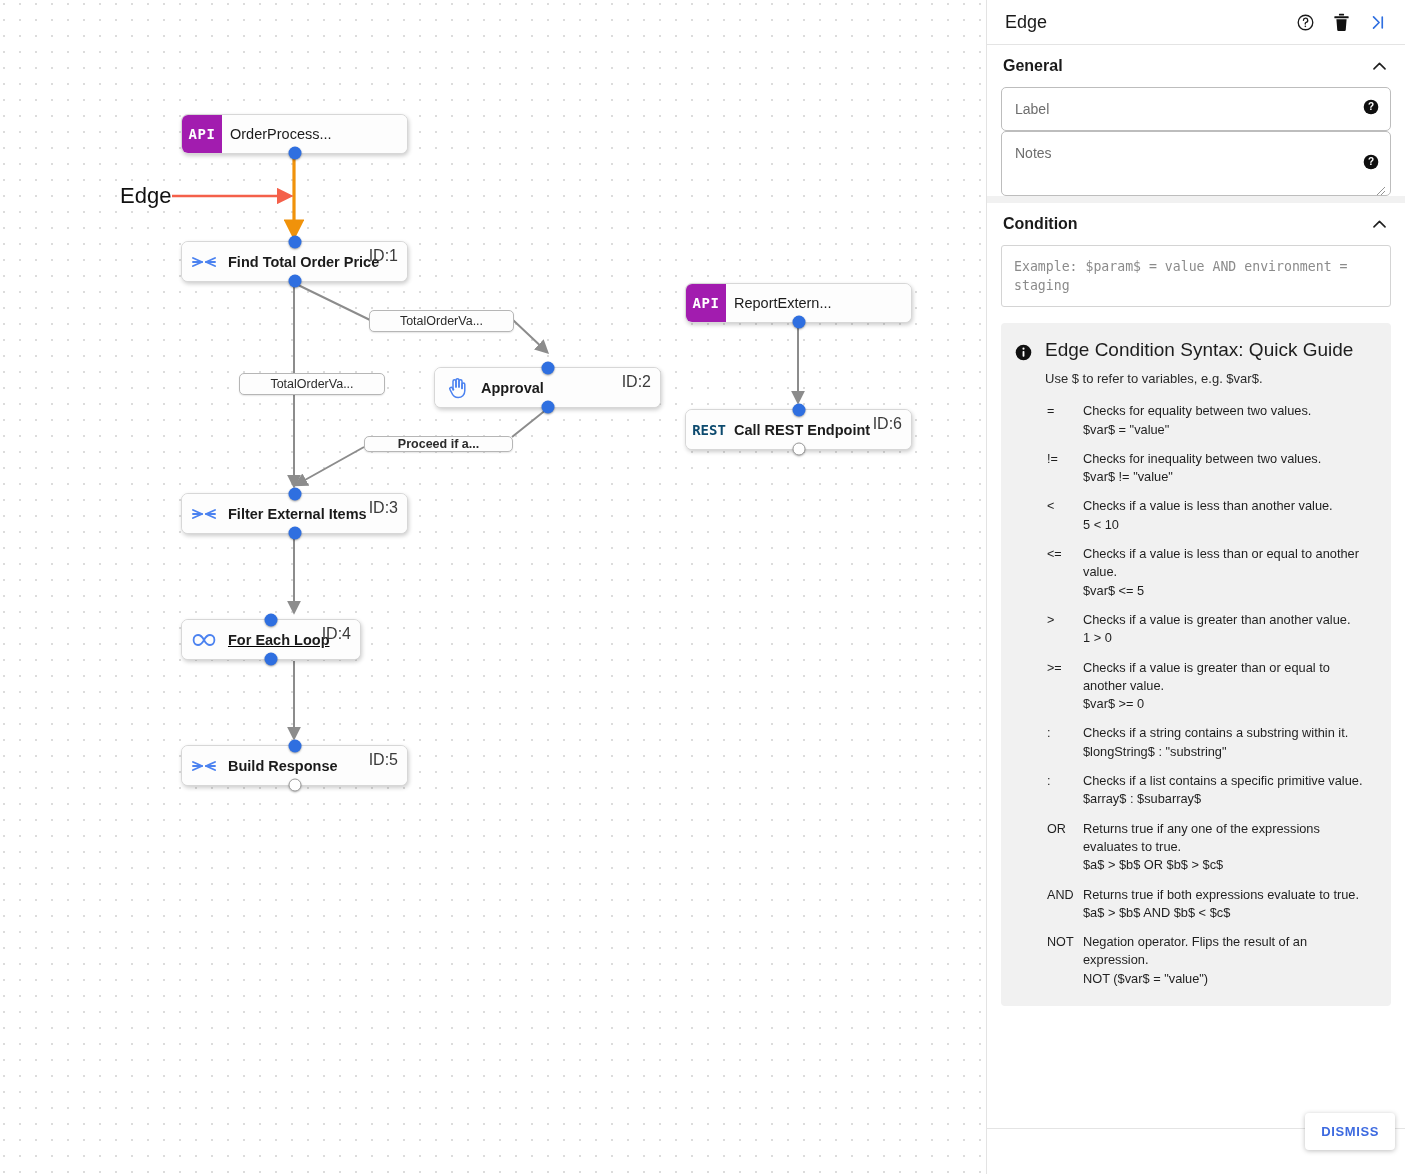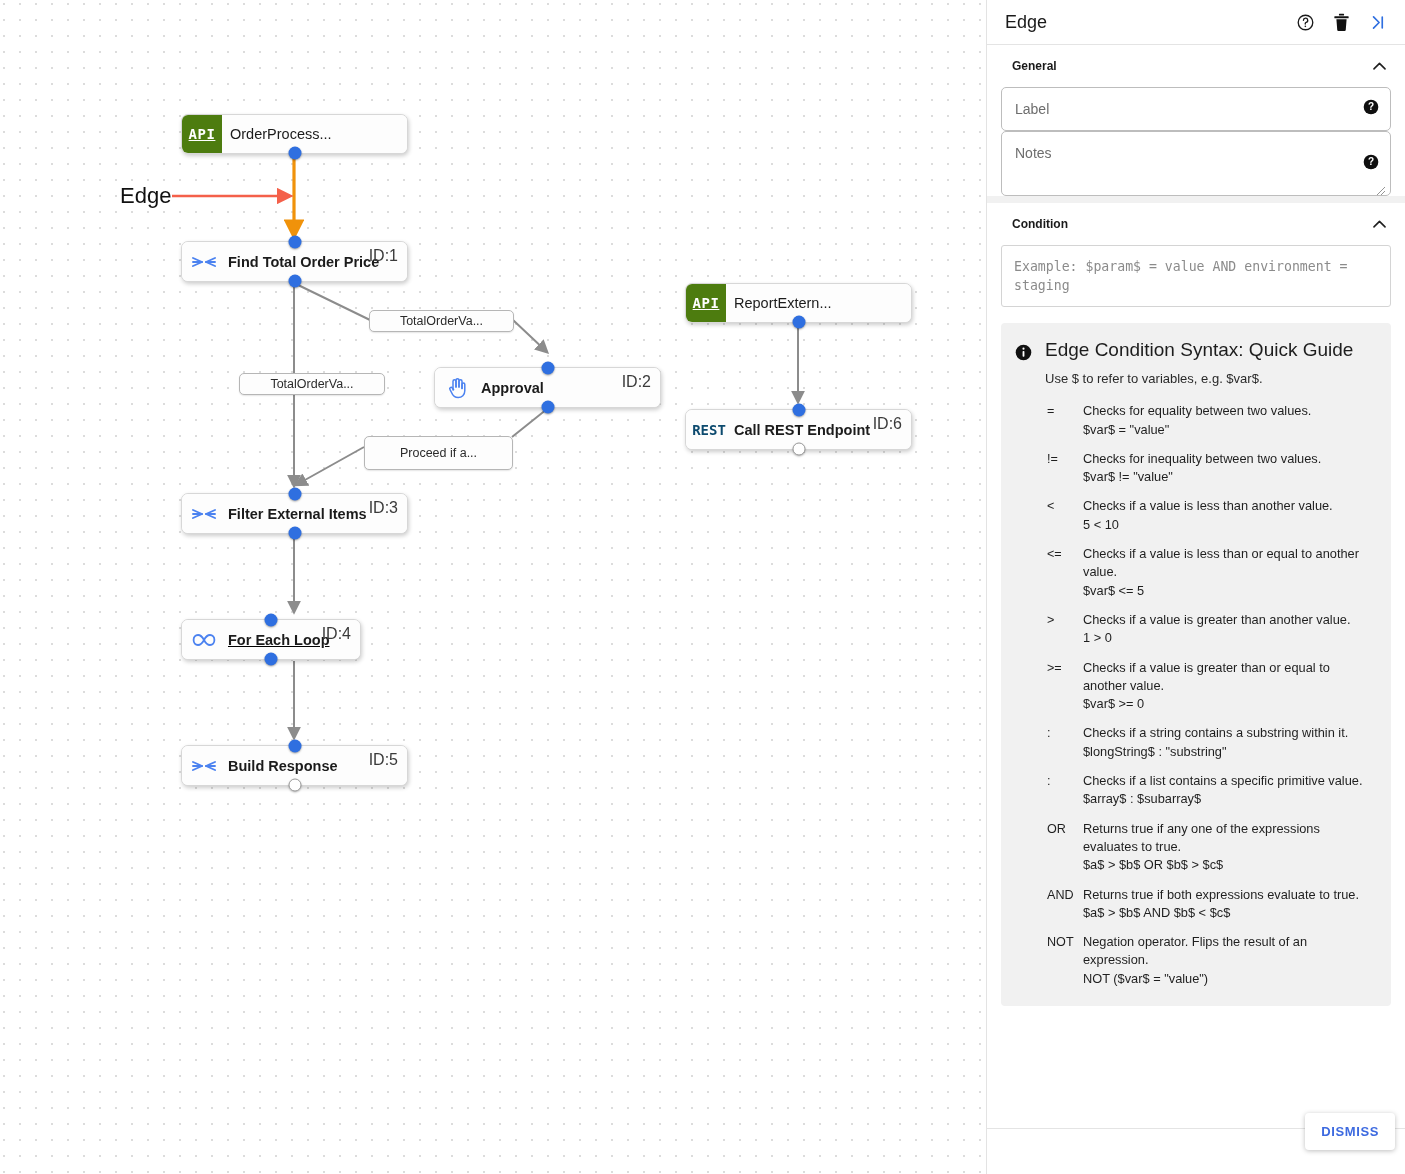--- a/index.html
+++ b/index.html
@@ -35,27 +35,26 @@
     border: 1px solid #d7d7d7;
     border-radius: 7px;
     box-shadow: 1px 2px 4px rgba(0,0,0,0.20);
     display: flex;
     align-items: center;
     overflow: visible;
   }
   .node-inner { display: flex; align-items: center; width: 100%; height: 100%; border-radius: 6px; overflow: hidden; background: #fdfdfd; }
   .node-badge {
     width: 40px; height: 100%;
-    background: #4d7c0f;
+    background: #a21caf;
     color: #ffffff;
     display: flex; align-items: center; justify-content: center;
     font-family: "DejaVu Sans Mono", monospace;
     font-weight: 700; font-size: 14px; letter-spacing: 0.5px;
     flex: 0 0 40px;
-    text-decoration: underline;
   }
   .node-icon {
     width: 44px; flex: 0 0 44px;
     display: flex; align-items: center; justify-content: center;
     color: #4b82f0;
   }
   .node-icon.rest {
     color: #0c4a6e;
     font-family: "DejaVu Sans Mono", monospace;
     font-weight: 700; font-size: 14px;
@@ -137,21 +136,21 @@
     margin: 0;
     padding: 0 14px;
   }
   .section-divider { height: 7px; background: #f1f1f1; }
   .section-head {
     display: flex; align-items: center;
     height: 42px;
     padding: 0 2px;
   }
   .section-head h3 {
-    margin: 9px; font-size: 12px; font-weight: 700; color: #1a1a1a; flex: 1;
+    margin: 0; font-size: 16px; font-weight: 700; color: #1a1a1a; flex: 1;
   }
   .chevron { color: #1f1f1f; display: flex; align-items: center; cursor: pointer; }
 
   .field {
     position: relative;
     border: 1px solid #bdbdbd;
     border-radius: 5px;
     background: #fff;
   }
   .field .ph {
@@ -366,21 +365,21 @@
         <div class="node-icon rest">REST</div>
         <div class="node-title">Call REST Endpoint</div>
       </div>
       <div class="node-id">ID:6</div>
       <div class="port top" style="left:113px;"></div>
       <div class="port bottom hollow" style="left:113px;"></div>
     </div>
 
     <div class="edge-label" style="left:369px; top:310px; width:145px; height:22px;">TotalOrderVa...</div>
     <div class="edge-label" style="left:239px; top:373px; width:146px; height:22px;">TotalOrderVa...</div>
-    <div class="edge-label" style="left:364px; top:436px; width:149px; height:34px;">Proceed if a...</div>
+    <div class="edge-label" style="left:364px; top:436px; width:149px; height:16px;font-weight:bold;">Proceed if a...</div>
 
   </div>
 
   <div class="panel">
 
     <div class="panel-header">
       <div class="panel-title">Edge</div>
       <div class="hdr-icons">
         <span class="hdr-icon">
           <svg width="19" height="19" viewBox="0 0 24 24" fill="none" stroke="#1a1a1a" stroke-width="1.7">

